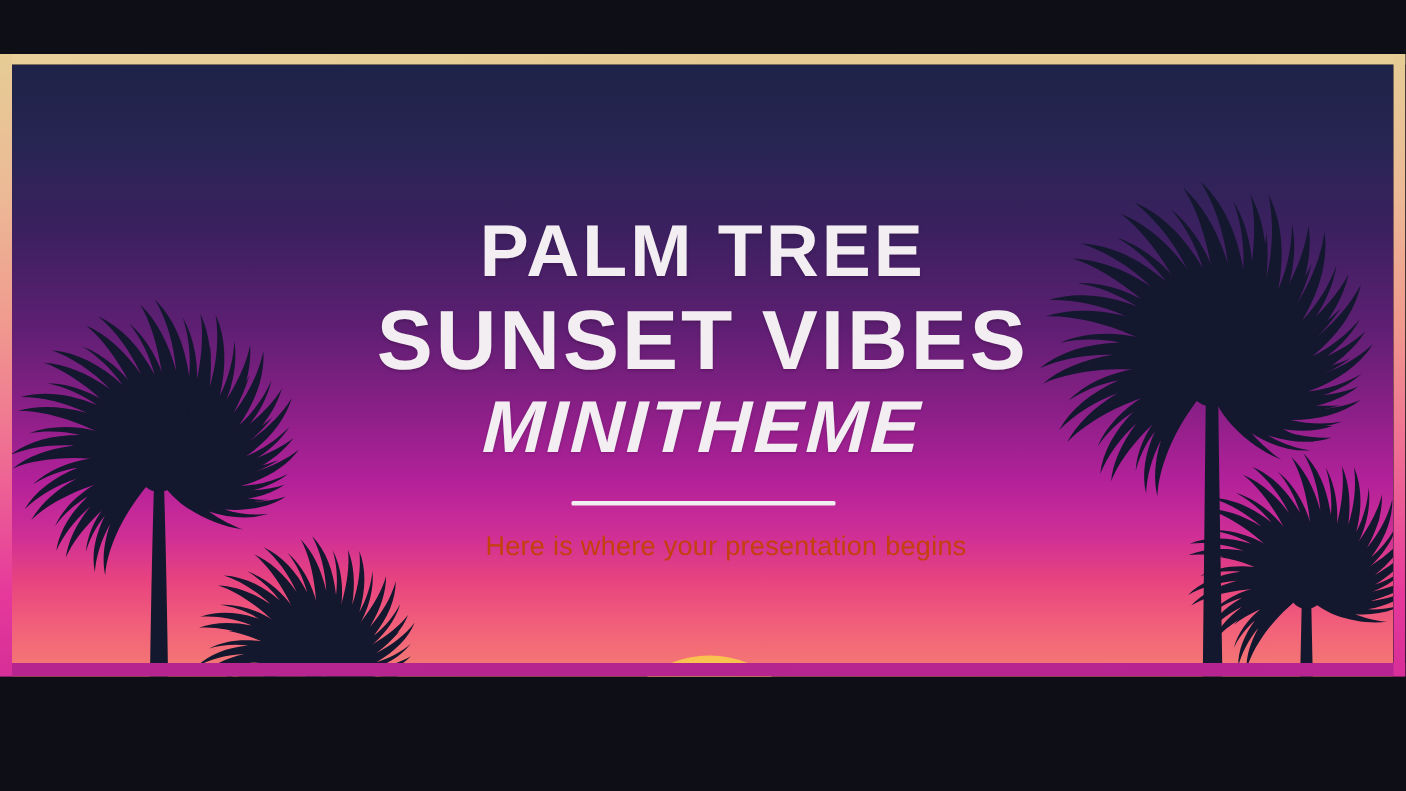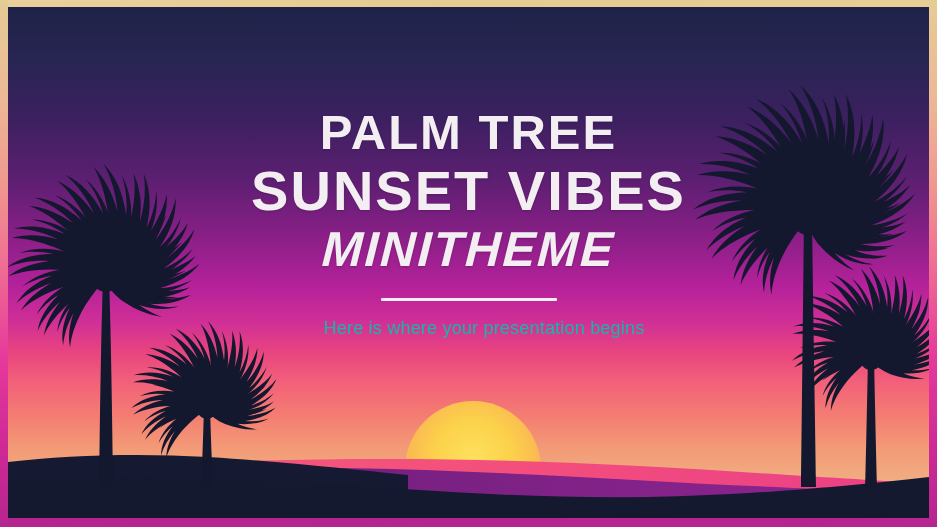--- a/index.html
+++ b/index.html
@@ -6,22 +6,23 @@
   html, body {
     width:937px; height:527px;
     background:#0e0e16;
     font-family:"Liberation Sans", sans-serif;
     overflow:hidden;
   }
 
   
   #slide {
     position:relative;
-    width:937px; height:527px;
+    width:937px; height:415px;
     overflow:hidden;
+    margin-top:36px;
   }
   .frame-edge { position:absolute; z-index:40; }
   .frame-top {
     top:0; left:0; width:937px; height:7px;
     background:linear-gradient(90deg,#e9cf9a 0%,#e5cb93 50%,#e7cd96 100%);
   }
   .frame-bottom {
     bottom:0; left:0; width:937px; height:9px;
     background:linear-gradient(90deg,#b62490 0%,#b5258f 50%,#b82492 100%);
   }
@@ -68,21 +69,21 @@
     transform:skewX(-3deg);
   }
   #divider {
     width:176px; height:3px;
     background:#f2eef2;
     margin:24px auto 0 auto;
     border-radius:1px;
   }
   #subtitle {
     margin-top:17px;
-    color:#14b8a6;
+    color:#c2410c;
     font-size:18px;
     font-weight:normal;
     letter-spacing:0.2px;
     padding-left:31px;
   }
 </style>
 </head>
 <body>
 
 <div id="slide">

